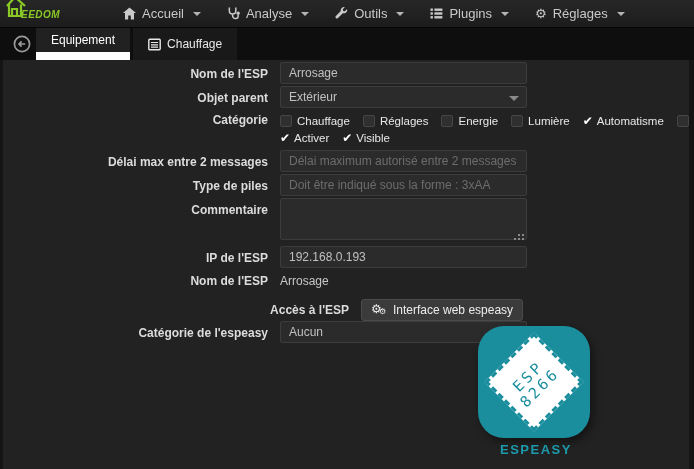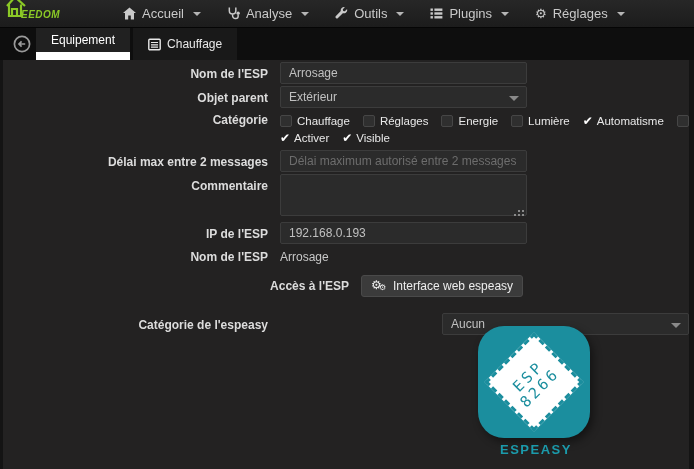--- a/index.html
+++ b/index.html
@@ -69,21 +69,21 @@
   .row.tight { margin-bottom:0; min-height:16px; }
   .row.tight > .lbl { padding-top:4px; }
 
   .espeasy-btn { display:inline-flex; align-items:center; gap:6px; background:#3b3b3b;
     border:1px solid #4a4a4a; border-radius:3px; color:#ededed; font-size:12px;
     padding:3px 9px; height:22px; cursor:pointer; font-family:"Liberation Sans",sans-serif; }
   .cogs { position:relative; display:inline-block; width:16px; height:14px; }
   .cogs .g1 { position:absolute; left:0; top:-1px; font-size:12px; line-height:14px; }
   .cogs .g2 { position:absolute; left:8px; top:4px; font-size:8px; line-height:9px; }
   .btn-row { margin:11px 0 6px;justify-content:center; }
-  .last-row { margin-top:16px;justify-content:space-between; }
+  .last-row { margin-top:0; }
 
   
   .app-icon { position:absolute; left:478px; top:326px; width:112px; height:112px;
     background:#1b8e9e; border-radius:26px; box-shadow:3px 4px 9px rgba(0,0,0,.45); }
   .stamp { position:absolute; left:50%; top:50%; width:70px; height:70px; background:#fff;
     border:3px dashed #1b8e9e; transform:translate(-50%,-50%) rotate(45deg); }
   .stamp-text { position:absolute; inset:0; display:flex; flex-direction:column;
     align-items:center; justify-content:center; transform:rotate(-45deg);
     color:#1b8e9e; font-family:"DejaVu Sans Mono",monospace; font-size:15px;
     line-height:16px; letter-spacing:3px; }
@@ -228,20 +228,26 @@
       </div>
     </div>
 
     <div class="row">
       <label class="lbl">Délai max entre 2 messages</label>
       <div class="field">
         <input class="txt" type="text" placeholder="Délai maximum autorisé entre 2 messages (en mn)" style="">
       </div>
     </div>
 
+    <div class="row">
+      <label class="lbl">Type de piles</label>
+      <div class="field">
+        <input class="txt" type="text" placeholder="Doit être indiqué sous la forme : 3xAA" style="">
+      </div>
+    </div>
 
     <div class="row">
       <label class="lbl">Commentaire</label>
       <div class="field">
         <div class="ta-wrap">
           <textarea class="comment" style=""></textarea>
           <span class="grip"></span>
         </div>
       </div>
     </div>

